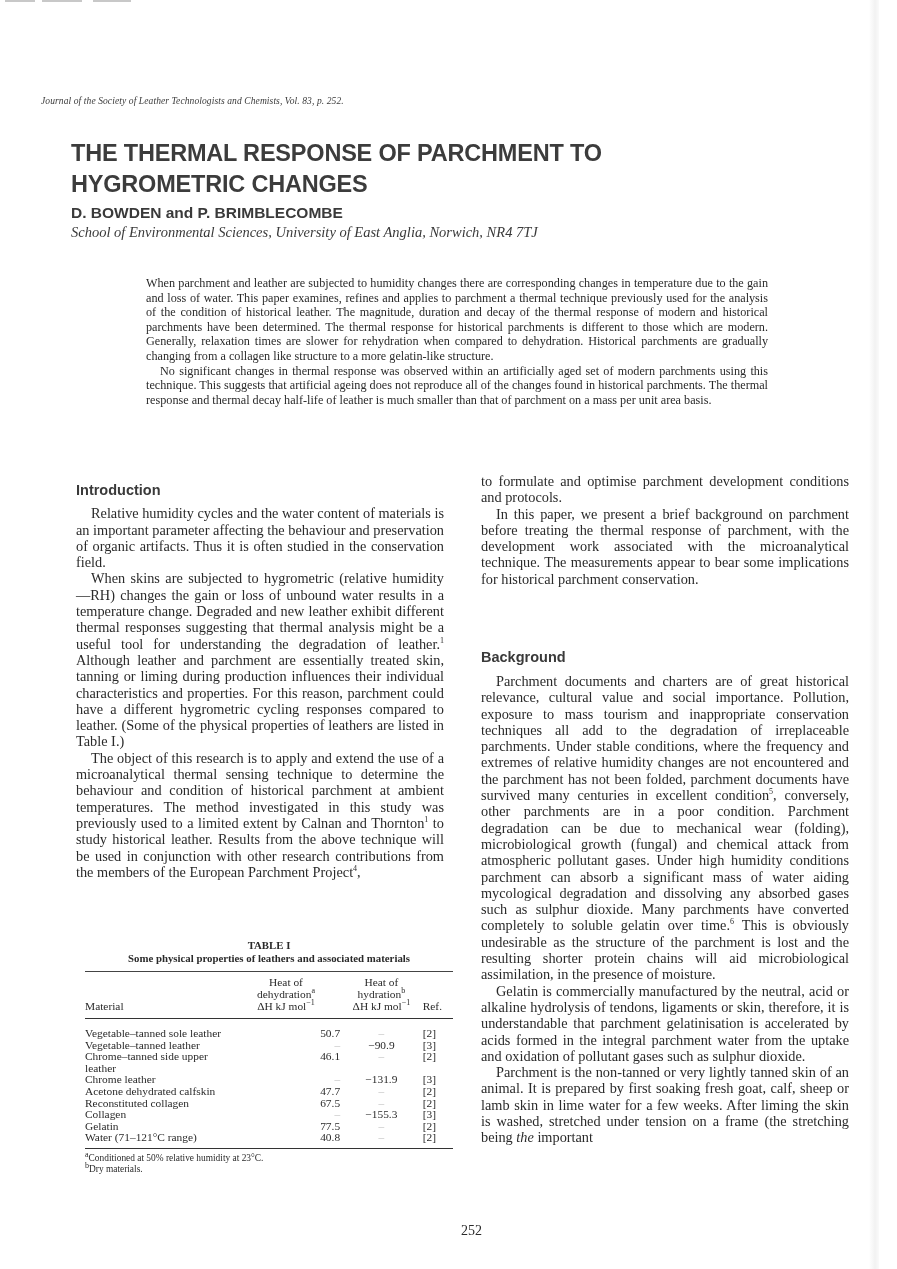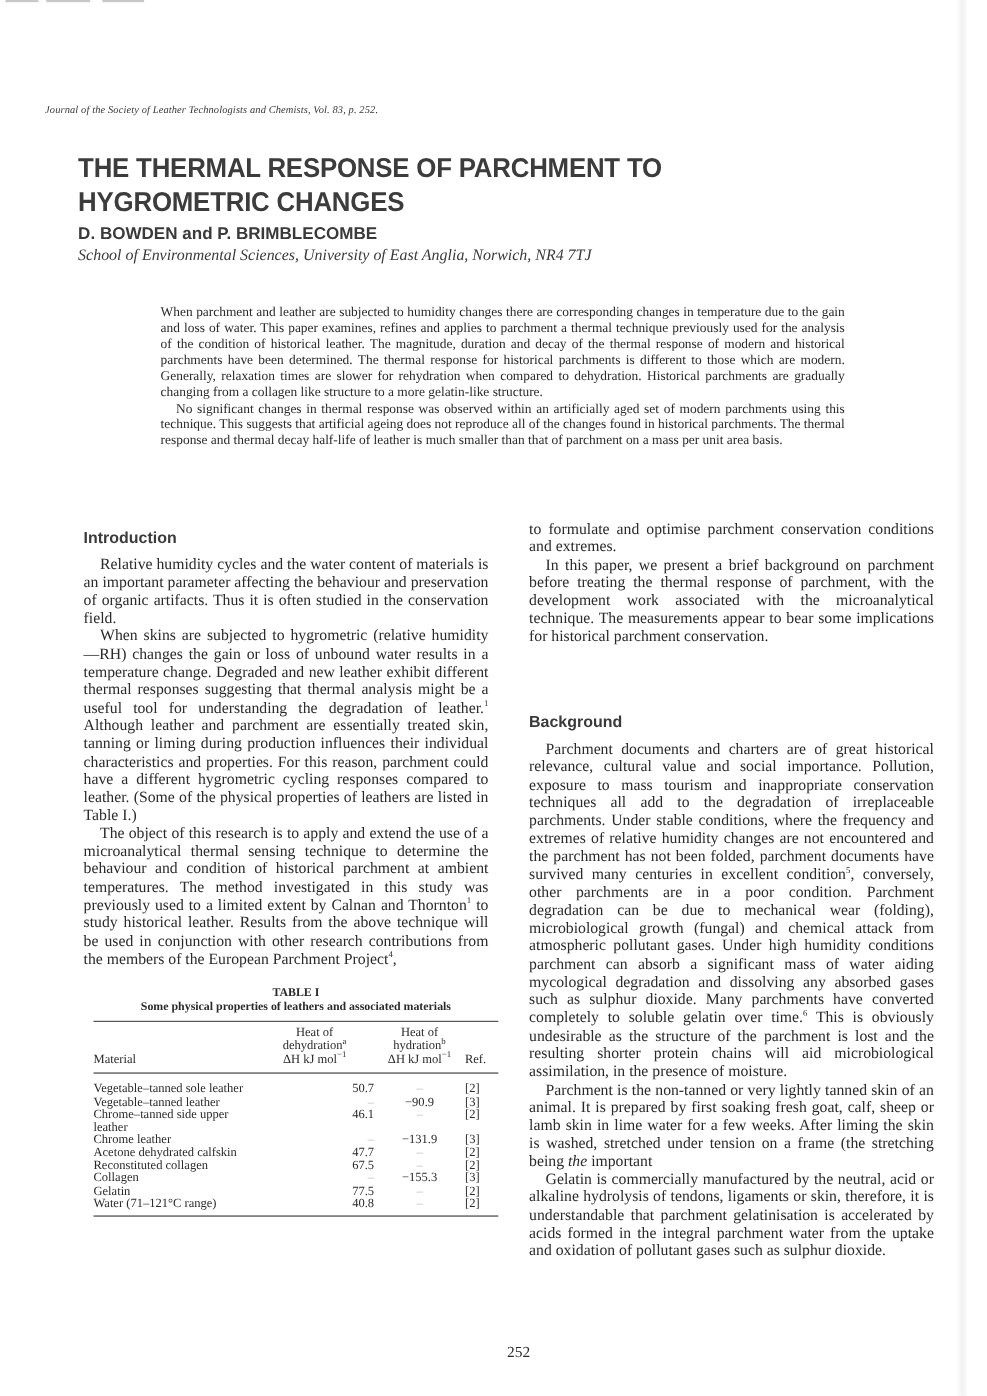--- a/index.html
+++ b/index.html
@@ -23,21 +23,21 @@
     .summary p.indent { text-indent: 14px; }
     .col { position: absolute; width: 368px; font-size: 14.3px; line-height: 16.3px; text-align: justify; hyphens: manual; }
     .col.left { left: 76px; top: 482px; }
     .col.right { left: 481px; top: 473px; }
     .col p { margin: 0; }
     .col p.indent { text-indent: 15px; }
     .sec-head { font-family: "Liberation Sans", "DejaVu Sans", sans-serif; font-weight: bold; font-size: 14.5px; color: #3a3a3a; margin: 0 0 7px 0; }
     .bg-head { position: absolute; left: 481px; top: 649px; }
     .col.right2 { left: 481px; top: 673px; }
     sup { font-size: 8px; line-height: 0; vertical-align: super; }
-    .table-wrap { position: absolute; left: 85px; top: 896px; width: 368px; }
+    .table-wrap { position: absolute; left: 85px; top: 939px; width: 368px; }
     .table-cap { text-align: center; font-size: 10.8px; font-weight: bold; line-height: 13px; }
     .rule { height: 0; border-top: 1px solid #333; }
     .rule.thick { border-top: 1.5px solid #444; }
     table { border-collapse: collapse; width: 100%; font-size: 11.4px; }
     th { font-weight: normal; vertical-align: bottom; padding: 4px 0 6px 0; line-height: 12px; }
     td { padding: 0; line-height: 11.6px; vertical-align: top; }
     th.mat, td.mat { text-align: left; width: 160px; }
     th.dh, td.dh { text-align: right; width: 88px; }
     th.hh, td.hh { text-align: center; width: 88px; }
     th.ref, td.ref { text-align: left; width: 32px; }
@@ -69,29 +69,29 @@
 </div>
 
 <div class="col left">
   <div class="sec-head">Introduction</div>
   <p class="indent">Relative humidity cycles and the water content of materials is an important parameter affecting the behaviour and preservation of organic artifacts. Thus it is often studied in the conservation field.</p>
   <p class="indent"><span>When skins are subjected to hygrometric (relative humidity—RH) changes the gain or loss of unbound water results in a temperature change. Degraded and new leather exhibit different thermal responses suggest­ing that thermal analysis might be a useful tool for understanding the degradation of leather.</span><sup>1</sup><span> Although leather and parchment are essentially treated skin, tanning or liming during production influences their individual characteristics and properties. For this reason, parchment could have a different hygrometric cycling responses compared to leather. (Some of the physical properties of leathers are listed in Table I.)</span></p>
   <p class="indent"><span>The object of this research is to apply and extend the use of a microanalytical thermal sensing technique to determine the behaviour and condition of historical parchment at ambient temperatures. The method investi­gated in this study was previously used to a limited extent by Calnan and Thornton</span><sup>1</sup><span> to study historical leather. Results from the above technique will be used in conjunction with other research contributions from the members of the European Parchment Project</span><sup>4</sup><span>,</span></p>
 </div>
 
 <div class="col right">
-  <p>to formulate and optimise parchment conservation conditions and extremes.</p>
+  <p>to formulate and optimise parchment development conditions and protocols.</p>
   <p class="indent">In this paper, we present a brief background on parchment before treating the thermal response of parchment, with the development work associated with the microanalytical technique. The measurements appear to bear some implications for historical parch­ment conservation.</p>
 </div>
 
 <div class="sec-head bg-head">Background</div>
 <div class="col right2">
   <p class="indent"><span>Parchment documents and charters are of great historical relevance, cultural value and social impor­tance. Pollution, exposure to mass tourism and inappro­priate conservation techniques all add to the degradation of irreplaceable parchments. Under stable conditions, where the frequency and extremes of relative humidity changes are not encountered and the parchment has not been folded, parchment documents have survived many centuries in excellent condition</span><sup>5</sup><span>, conversely, other parchments are in a poor condition. Parchment degradation can be due to mechanical wear (folding), microbiological growth (fungal) and chemical attack from atmospheric pollutant gases. Under high humidity conditions parchment can absorb a significant mass of water aiding mycological degradation and dissolving any absorbed gases such as sulphur dioxide. Many parchments have converted completely to soluble gelatin over time.</span><sup>6</sup><span> This is obviously undesirable as the structure of the parchment is lost and the resulting shorter protein chains will aid microbiological assimilation, in the presence of moisture.</span></p>
+  <p class="indent">Gelatin is commercially manufactured by the neutral, acid or alkaline hydrolysis of tendons, ligaments or skin, therefore, it is understandable that parchment gelatinisation is accelerated by acids formed in the integral parchment water from the uptake and oxidation of pollutant gases such as sulphur dioxide.</p>
   <p class="indent"><span>Parchment is the non-tanned or very lightly tanned skin of an animal. It is prepared by first soaking fresh goat, calf, sheep or lamb skin in lime water for a few weeks. After liming the skin is washed, stretched under tension on a frame (the stretching being </span><em>the</em><span> important</span></p>
-  <p class="indent">Gelatin is commercially manufactured by the neutral, acid or alkaline hydrolysis of tendons, ligaments or skin, therefore, it is understandable that parchment gelatinisation is accelerated by acids formed in the integral parchment water from the uptake and oxidation of pollutant gases such as sulphur dioxide.</p>
 </div>
 
 <div class="table-wrap">
   <div class="table-cap num">TABLE I</div>
   <div class="table-cap" style="margin-bottom:6px;">Some physical properties of leathers and associated materials</div>
   <div class="rule thick"></div>
   <table>
     <thead>
       <tr>
         <th class="mat">Material</th>
@@ -167,15 +167,19 @@
         </tr>
         <tr>
           <td class="mat">Water (71–121°C range)</td>
           <td class="dh">40.8</td>
           <td class="hh dash">–</td>
           <td class="ref">[2]</td>
         </tr>
       </tbody>
   </table>
   <div class="rule" style="margin-top:4px;"></div>
+  <div class="footnotes">
+    <div><sup>a</sup><span>Conditioned at 50% relative humidity at 23°C.</span></div>
+    <div><sup>b</sup><span>Dry materials.</span></div>
+  </div>
 </div>
 
 <div class="pageno">252</div>
 
 </body></html>

